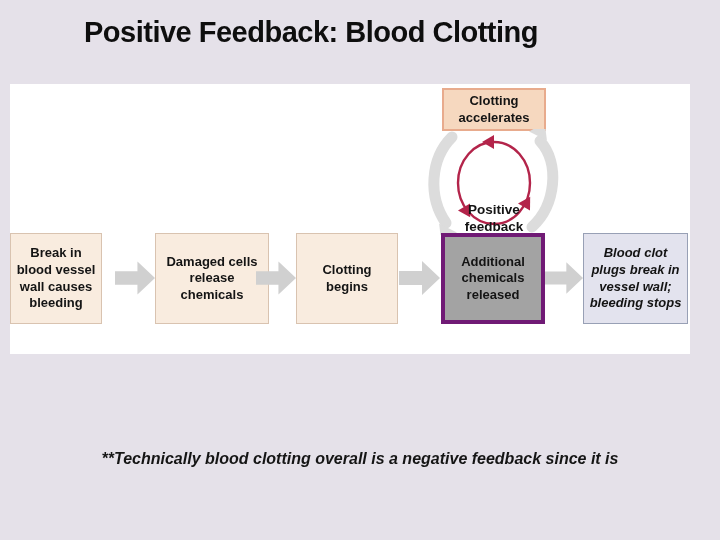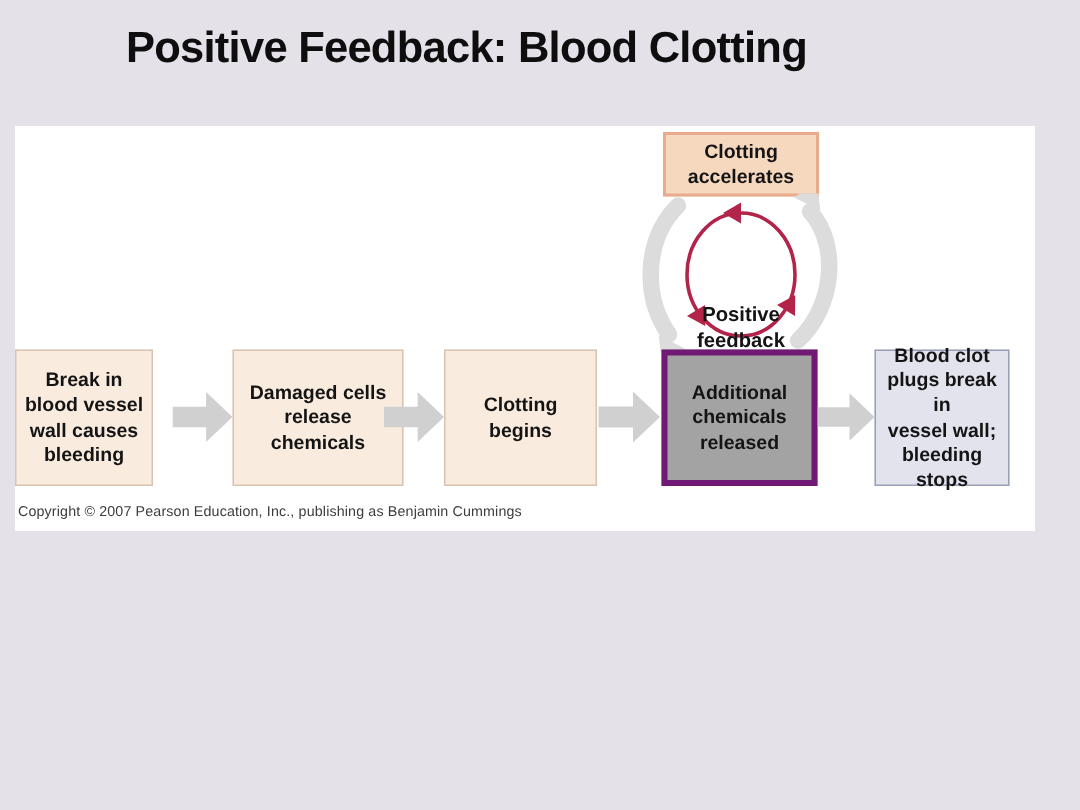--- a/index.html
+++ b/index.html
@@ -44,21 +44,21 @@
   .accel-box {
     left: 432px; top: 4px;
     width: 104px; height: 43px;
     background: #f6d8bf;
     border: 2px solid #e8ab8d;
   }
   .b1 { left: 0px;   width: 92px; }
   .b2 { left: 145px; width: 114px; }
   .b3 { left: 286px; width: 102px; }
   .b4 { left: 431px; width: 104px; }
-  .b5 { left: 573px; width: 90px; }
+  .b5 { left: 573px; width: 105px; font-style: italic; }
   .harrow { position: absolute; top: 176px; height: 36px; }
   .a1 { left: 105px; width: 40px; }
   .a2 { left: 246px; width: 40px; }
   .a3 { left: 388px; width: 43px; }
   .a4 { left: 535px; width: 38px; }
   .loop-svg { position: absolute; left: 404px; top: 45px; width: 160px; height: 106px; }
   .loop-label {
     position: absolute;
     left: 438px; top: 117px;
     width: 92px;
@@ -147,17 +147,17 @@
 released</div>
   <svg class="harrow a4" viewBox="0 0 41 36">
       <polygon points="0,11 23,11 23,1 41,18 23,35 23,25 0,25" fill="#d0d0d0"></polygon>
     </svg>
 
   <div class="pbox row lavender b5">Blood clot
 plugs break in
 vessel wall;
 bleeding stops</div>
 
-  <div class="copyright">Copyright © 2007 Pearson Education, Inc., publishing as Benjamin Cummings</div>
 </div>
 
 <div class="footer-note">
+  <div>**Technically blood clotting overall is a negative feedback since it is</div>
 </div>
 
 </body></html>

